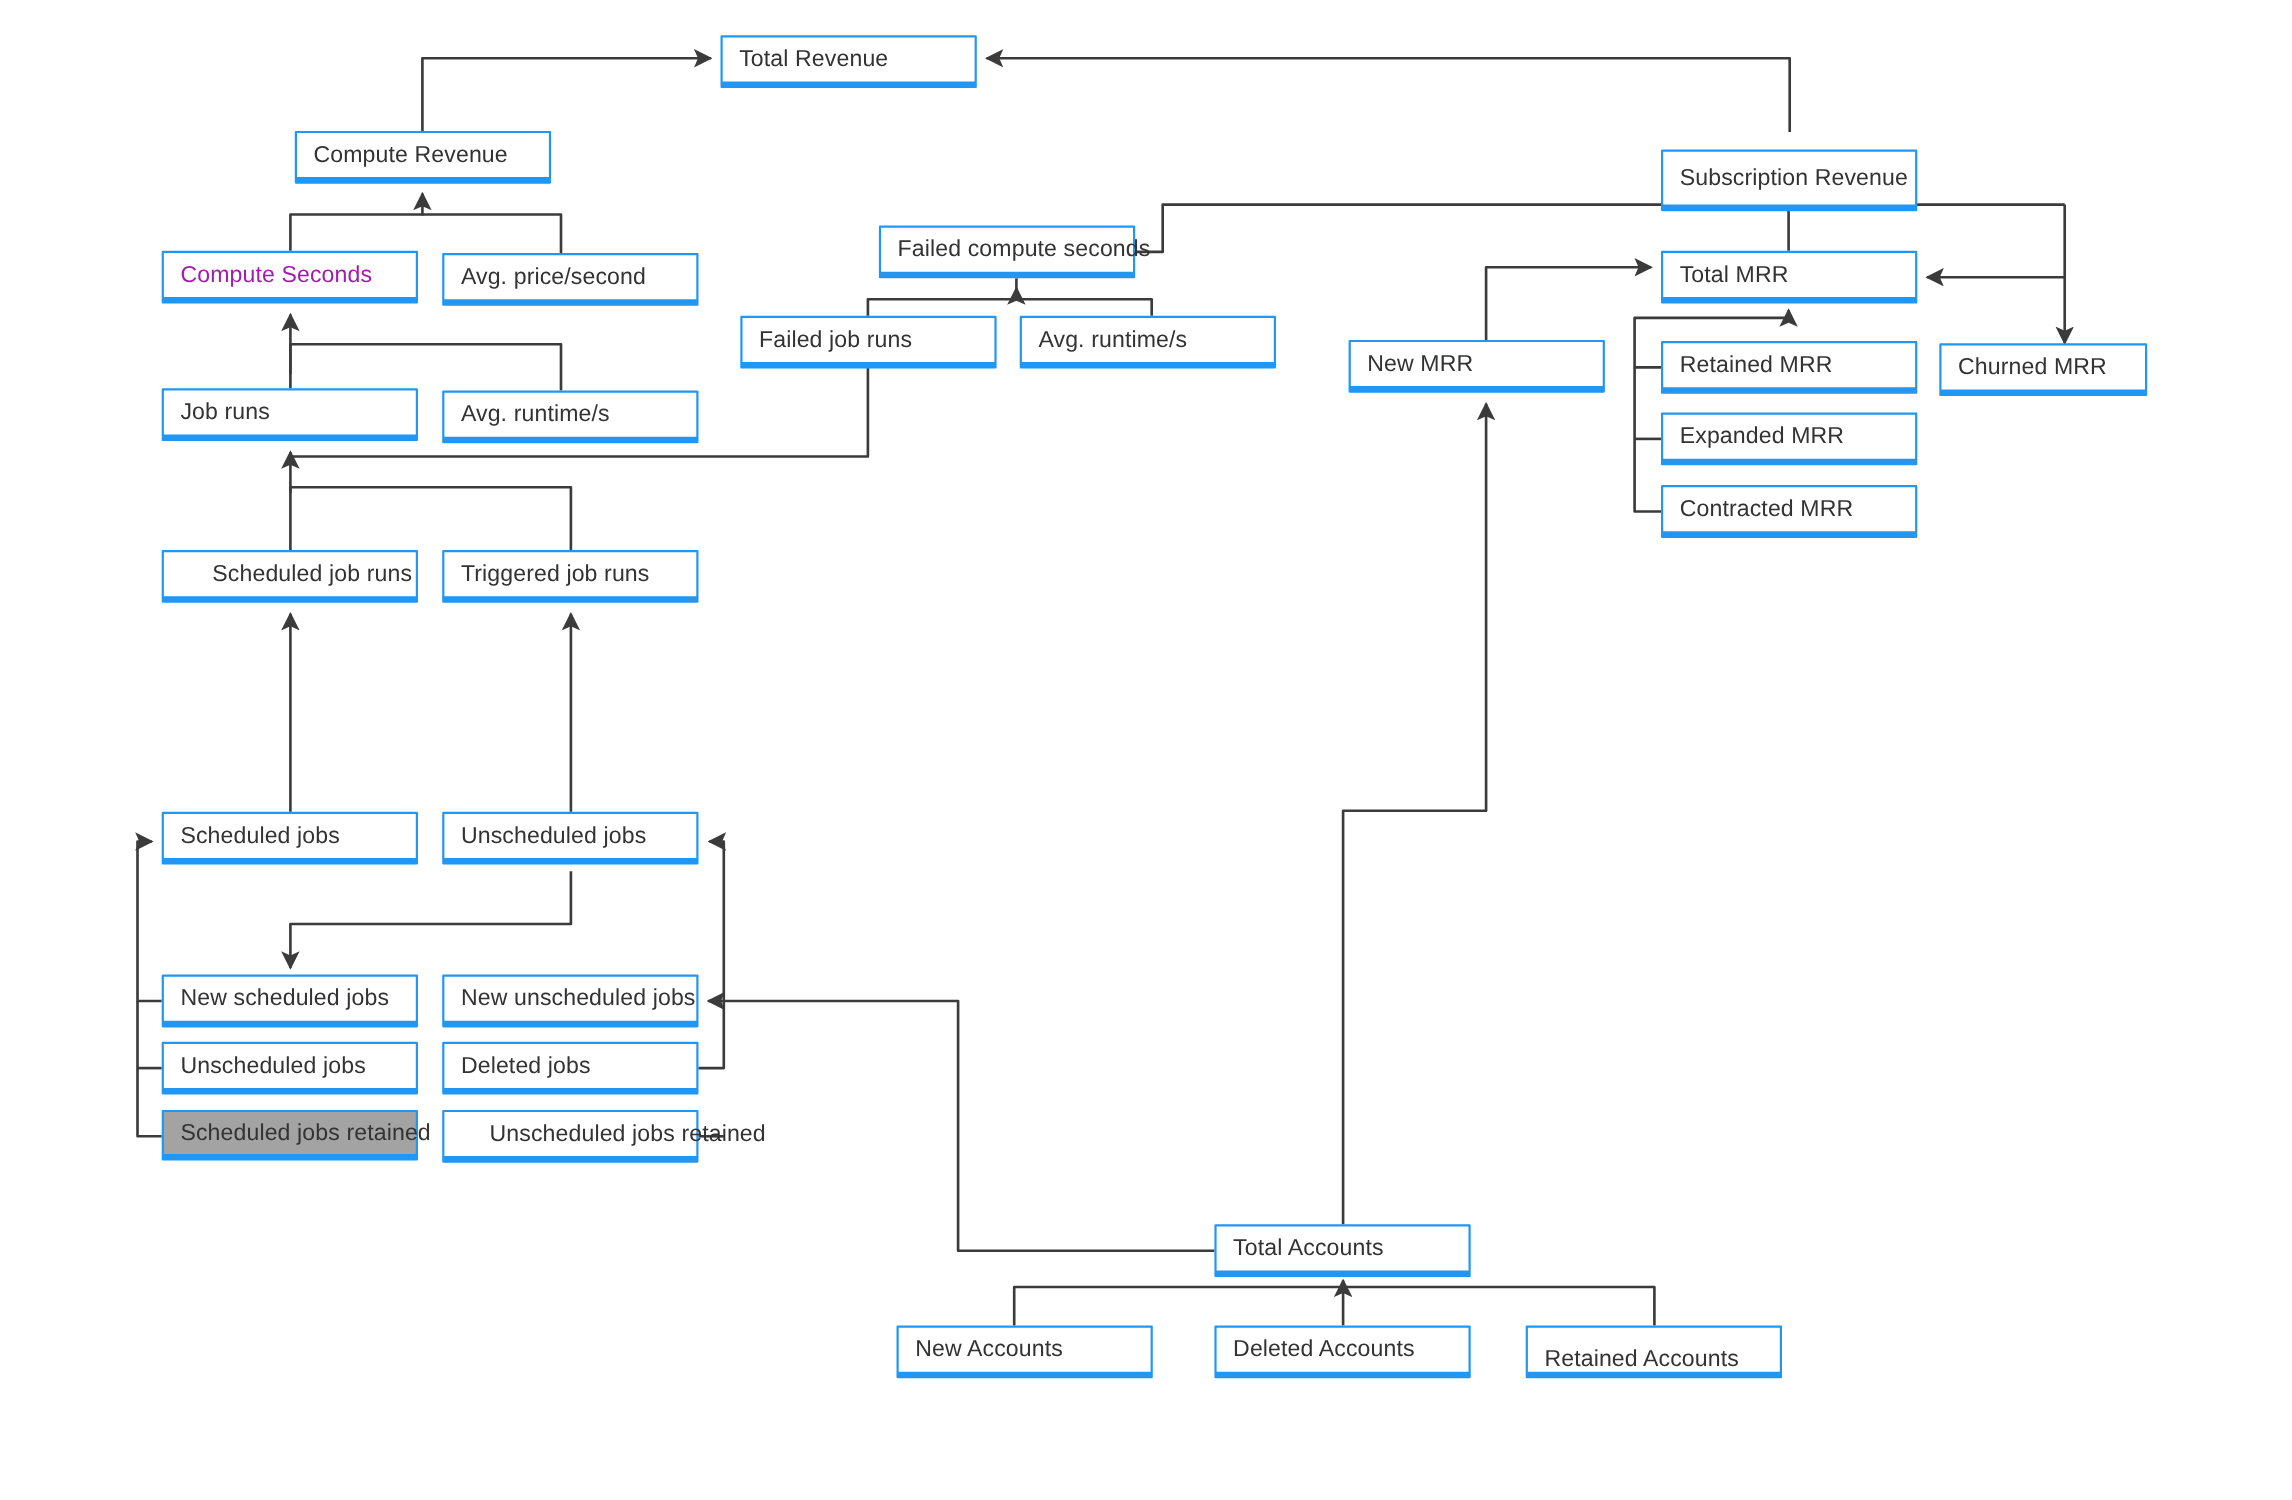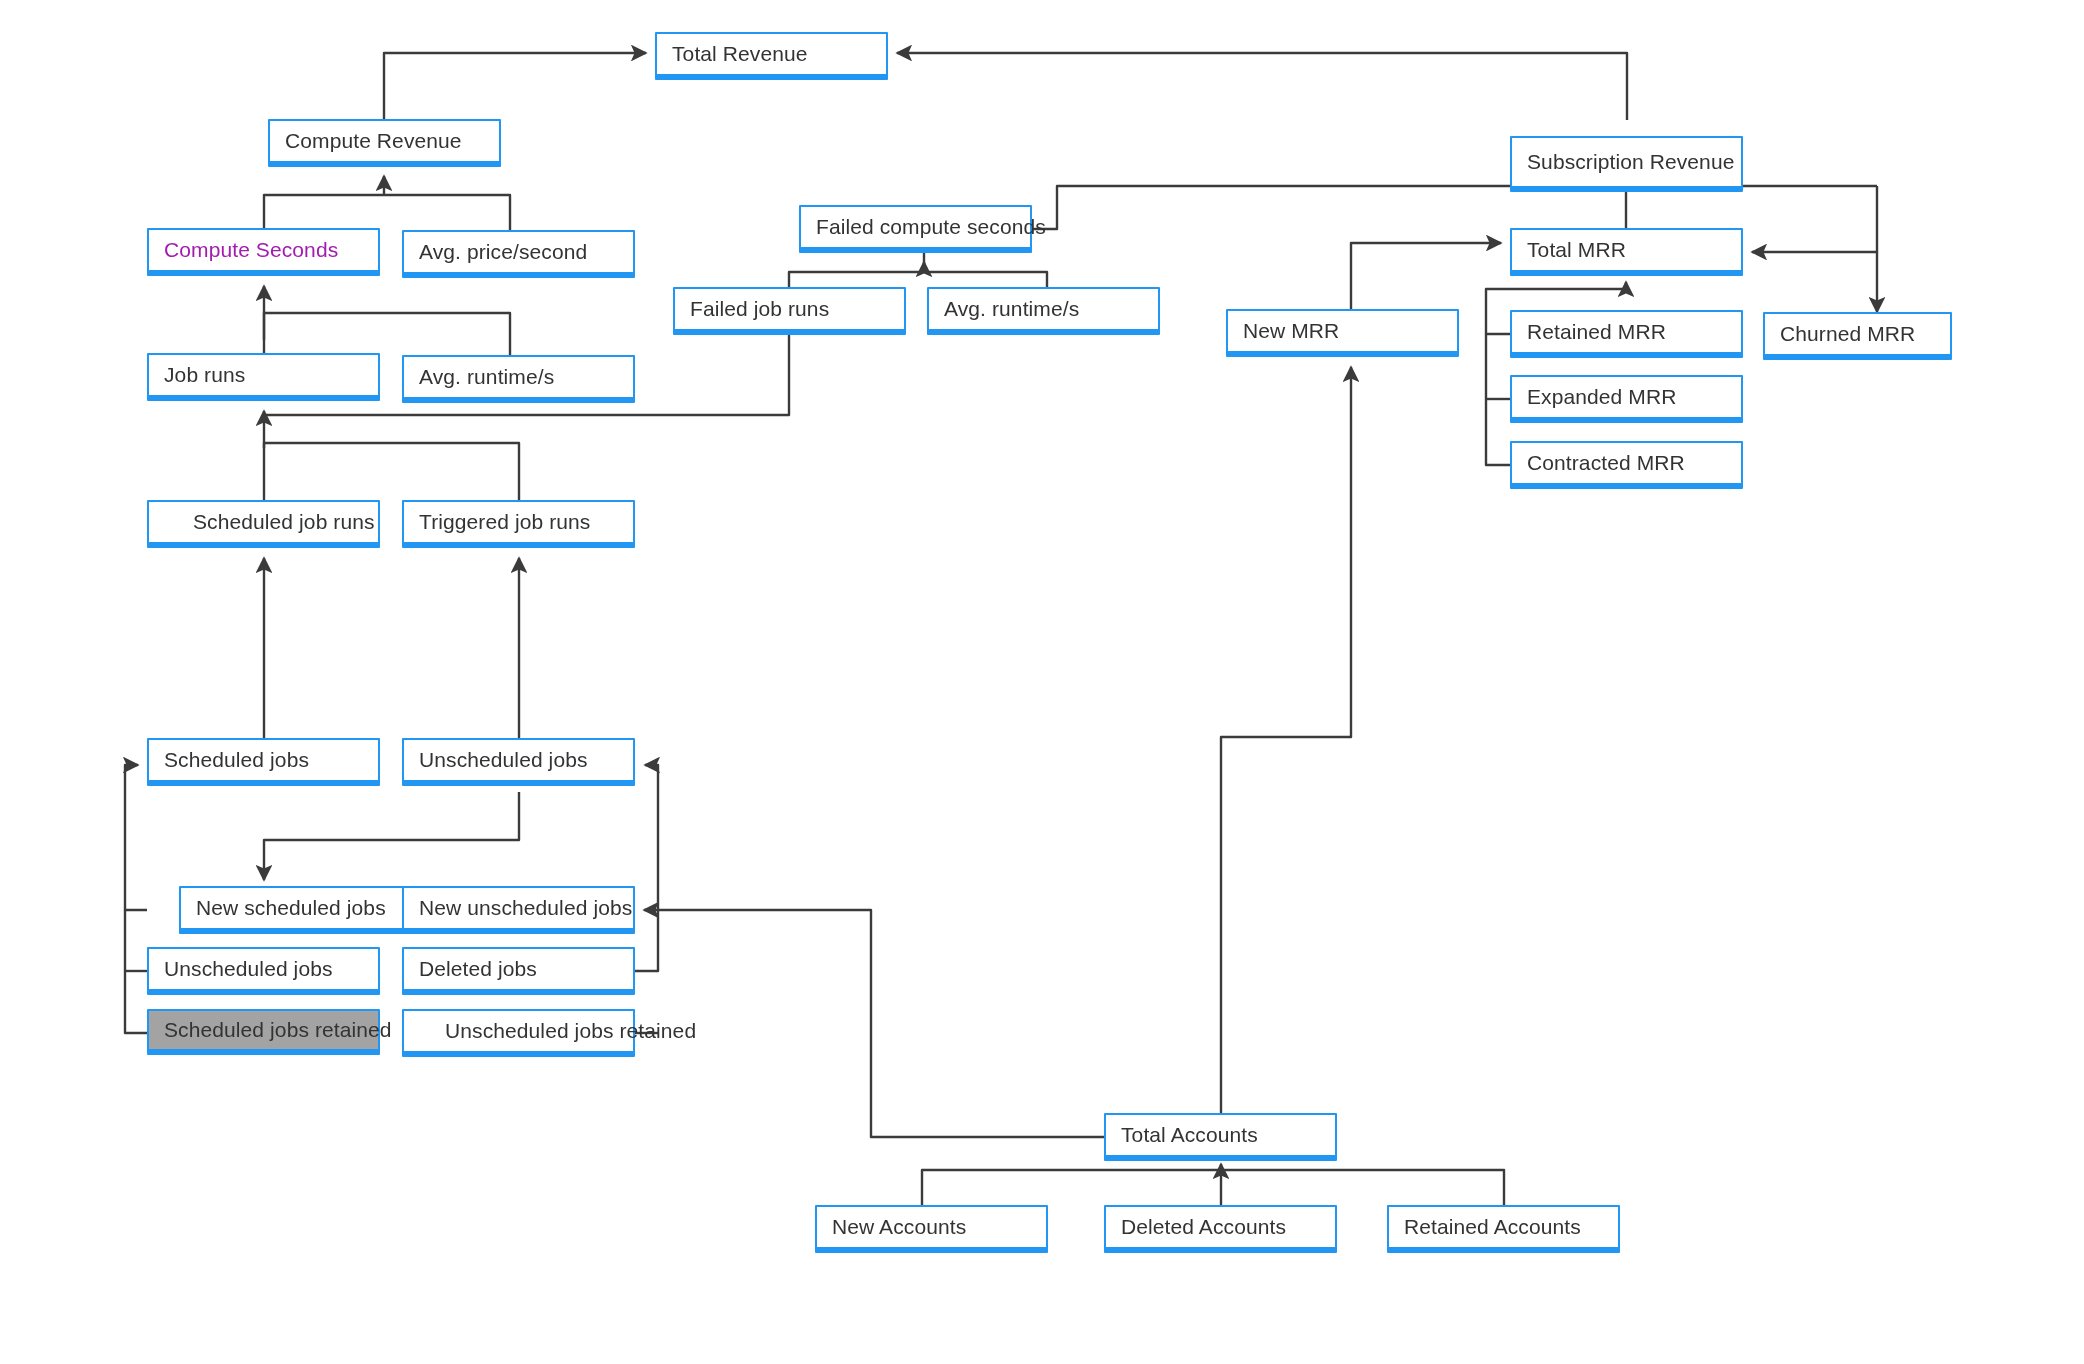--- a/index.html
+++ b/index.html
@@ -147,21 +147,21 @@
     </div>
   <div class="node" style="left: 402px; top: 500px; width: 233px; height: 48px; border-color: rgb(33, 150, 243); background: rgb(255, 255, 255); color: rgb(51, 51, 51);">
     <span>Triggered job runs</span>
     </div>
   <div class="node" style="left: 147px; top: 738px; width: 233px; height: 48px; border-color: rgb(33, 150, 243); background: rgb(255, 255, 255); color: rgb(51, 51, 51);">
     <span>Scheduled jobs</span>
     </div>
   <div class="node" style="left: 402px; top: 738px; width: 233px; height: 48px; border-color: rgb(33, 150, 243); background: rgb(255, 255, 255); color: rgb(51, 51, 51);">
     <span>Unscheduled jobs</span>
     </div>
-  <div class="node" style="left: 147px; top: 886px; width: 233px; height: 48px; border-color: rgb(33, 150, 243); background: rgb(255, 255, 255); color: rgb(51, 51, 51); margin-left: 32px;">
+  <div class="node" style="left: 147px; top: 886px; width: 233px; height: 48px; border-color: rgb(33, 150, 243); background: rgb(255, 255, 255); color: rgb(51, 51, 51);">
     <span>New scheduled jobs</span>
     </div>
   <div class="node" style="left: 402px; top: 886px; width: 233px; height: 48px; border-color: rgb(33, 150, 243); background: rgb(255, 255, 255); color: rgb(51, 51, 51);">
     <span>New unscheduled jobs</span>
     </div>
   <div class="node" style="left: 147px; top: 947px; width: 233px; height: 48px; border-color: rgb(33, 150, 243); background: rgb(255, 255, 255); color: rgb(51, 51, 51);">
     <span>Unscheduled jobs</span>
     </div>
   <div class="node" style="left: 402px; top: 947px; width: 233px; height: 48px; border-color: rgb(33, 150, 243); background: rgb(255, 255, 255); color: rgb(51, 51, 51);">
     <span>Deleted jobs</span>
@@ -174,17 +174,17 @@
     </div>
   <div class="node" style="left: 1104px; top: 1113px; width: 233px; height: 48px; border-color: rgb(33, 150, 243); background: rgb(255, 255, 255); color: rgb(51, 51, 51);">
     <span>Total Accounts</span>
     </div>
   <div class="node" style="left: 815px; top: 1205px; width: 233px; height: 48px; border-color: rgb(33, 150, 243); background: rgb(255, 255, 255); color: rgb(51, 51, 51);">
     <span>New Accounts</span>
     </div>
   <div class="node" style="left: 1104px; top: 1205px; width: 233px; height: 48px; border-color: rgb(33, 150, 243); background: rgb(255, 255, 255); color: rgb(51, 51, 51);">
     <span>Deleted Accounts</span>
     </div>
-  <div class="node" style="left: 1387px; top: 1205px; width: 233px; height: 48px; border-color: rgb(33, 150, 243); background: rgb(255, 255, 255); color: rgb(51, 51, 51);">
+  <div class="node" style="left: 1387px; top: 1205px; width: 233px; height: 48px; border-color: rgb(33, 150, 243); background: rgb(255, 255, 255); color: rgb(51, 51, 51); align-items: flex-end;">
     <span>Retained Accounts</span>
     </div>
 
 </div>
 
 </body></html>

